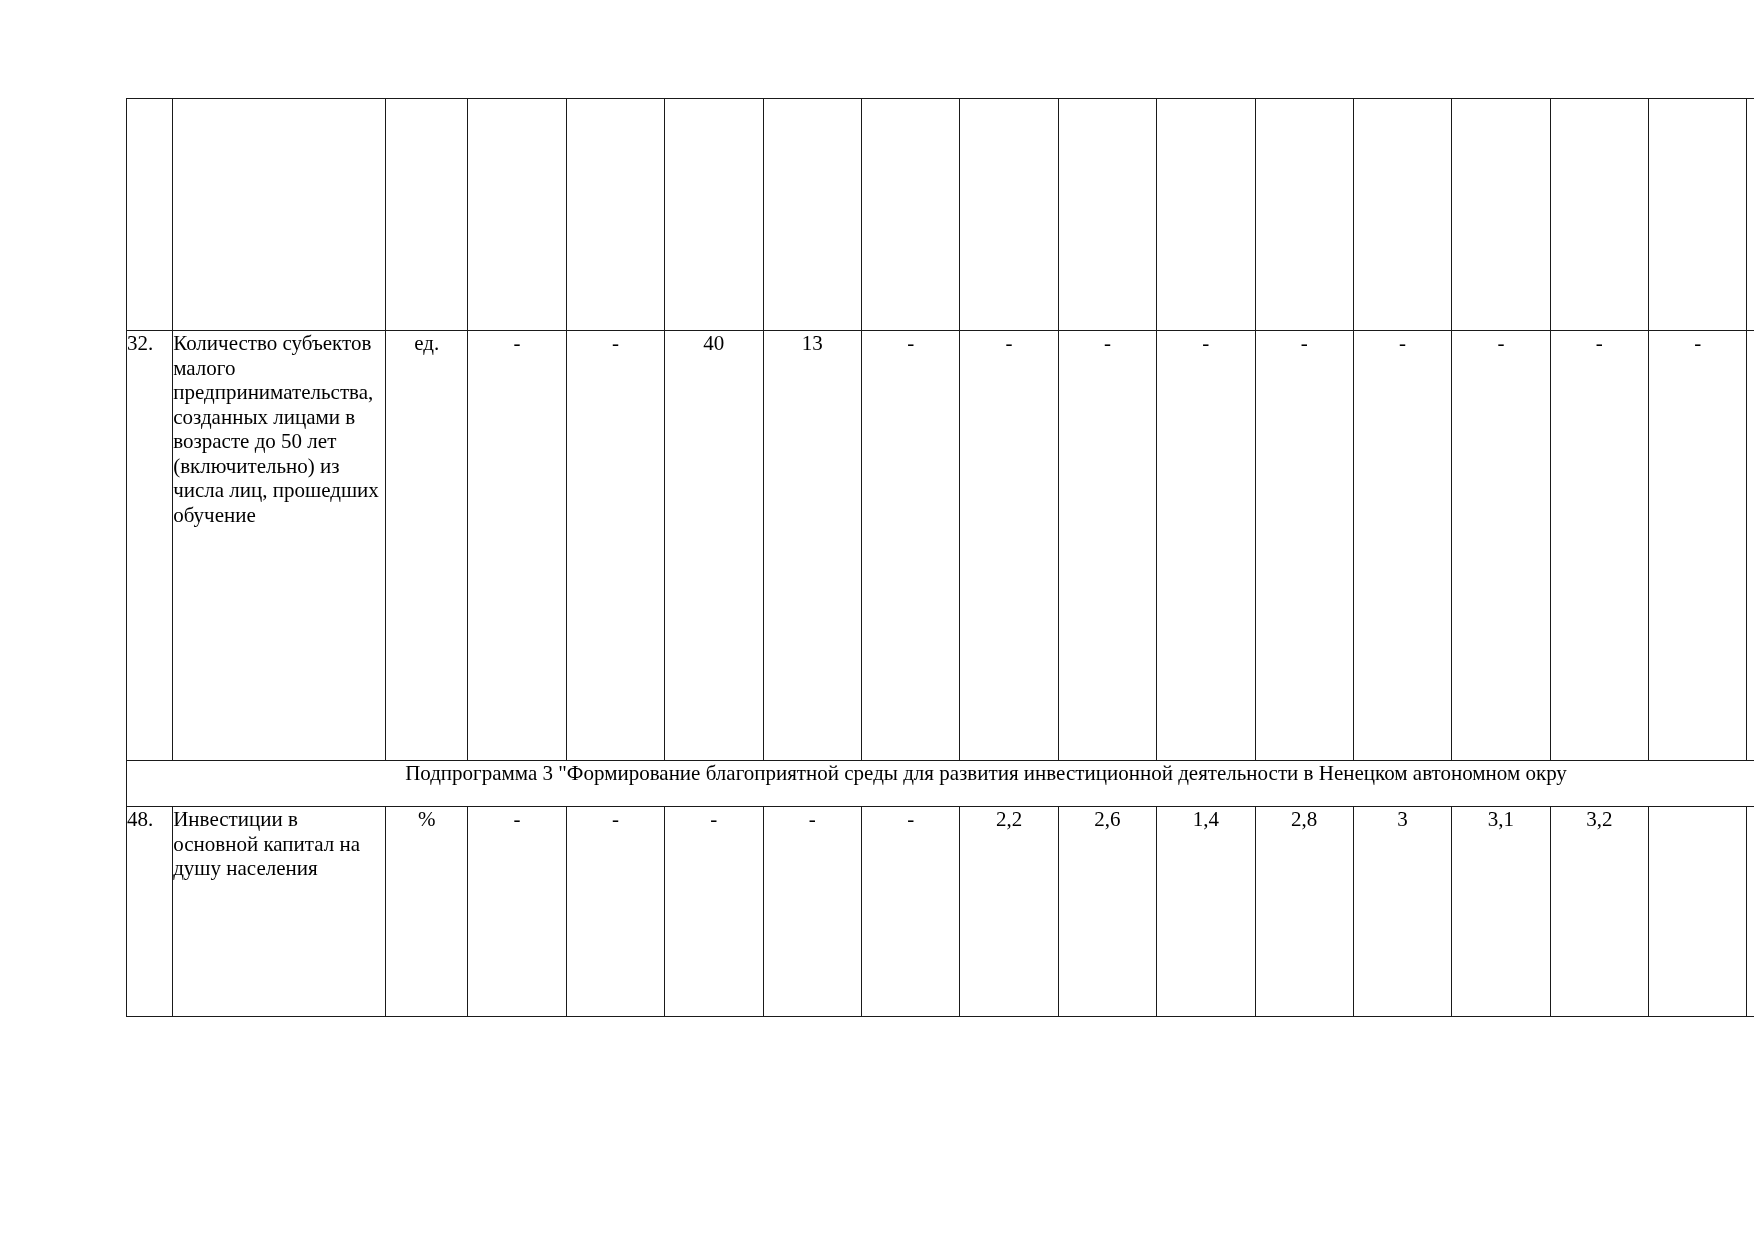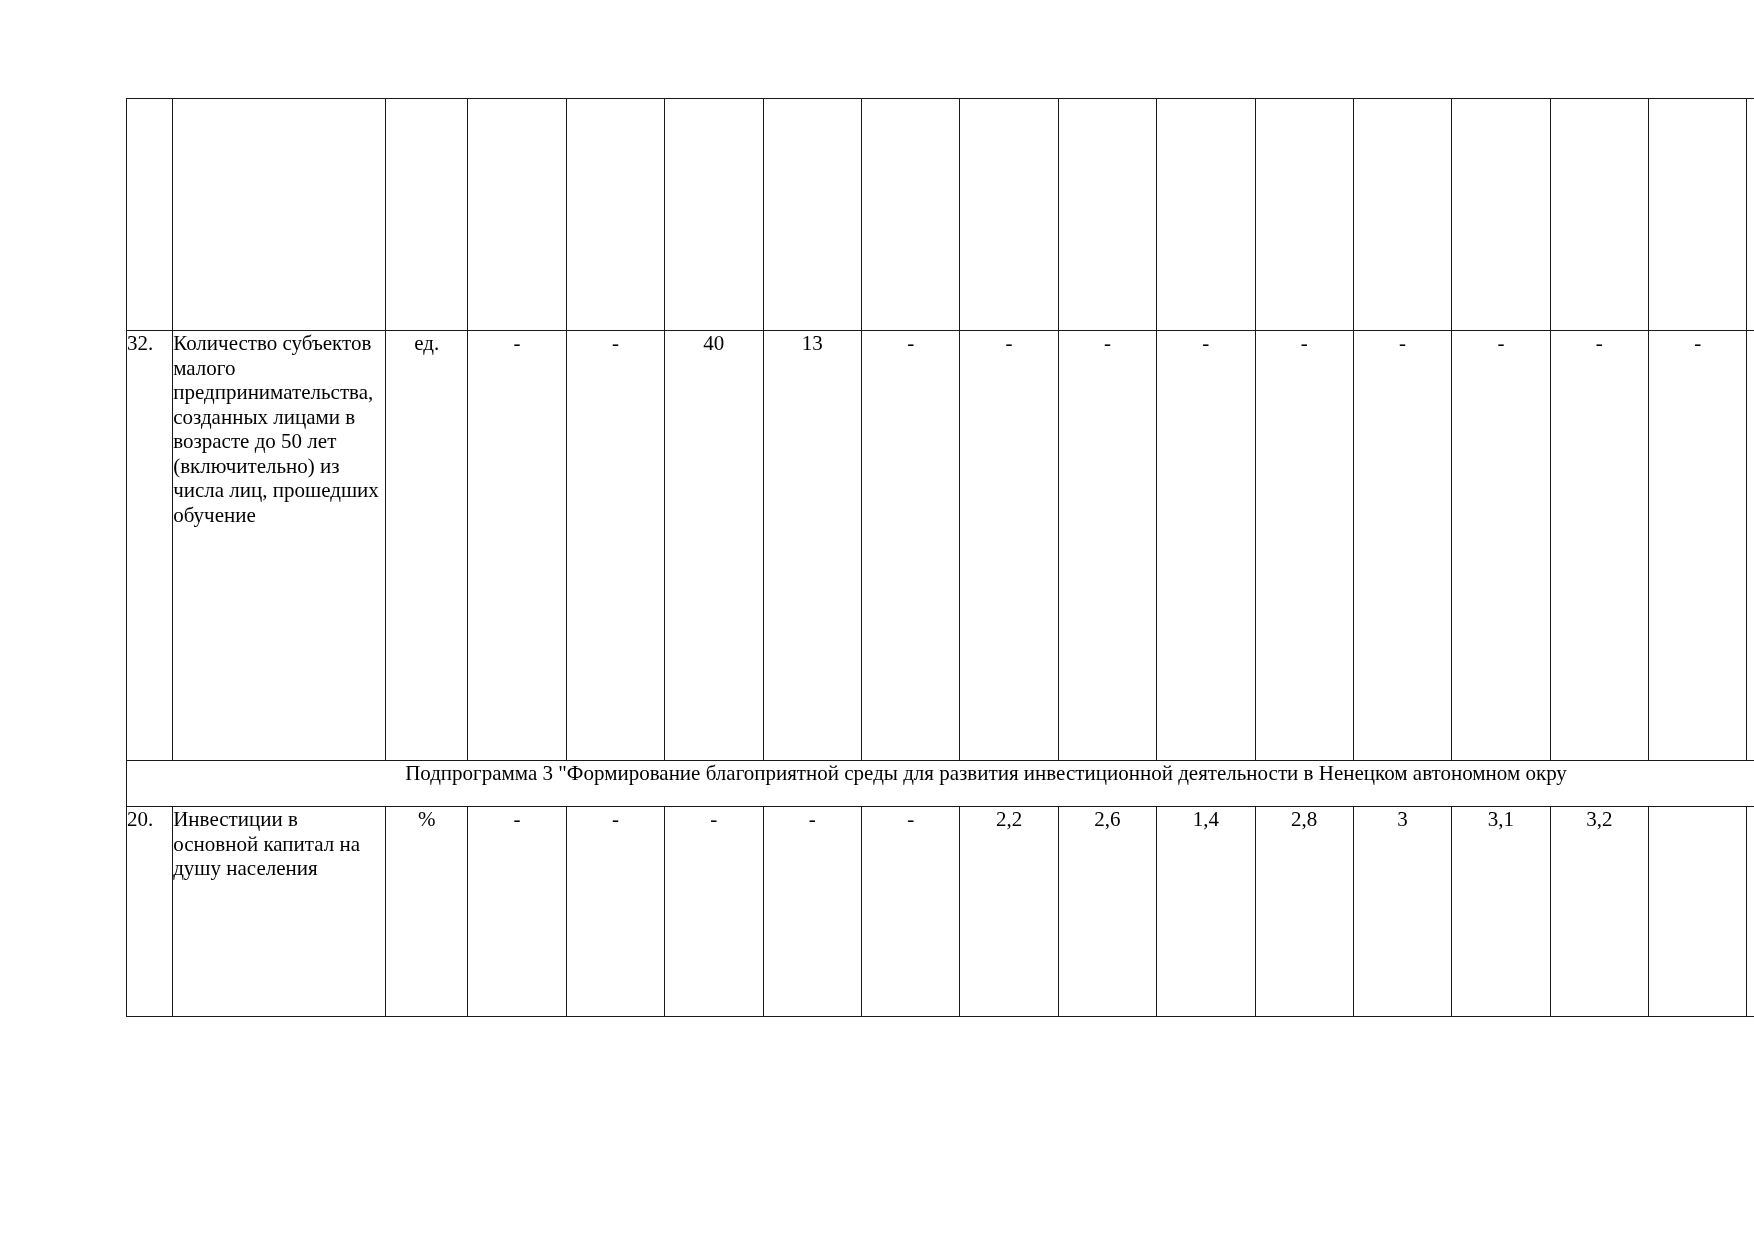--- a/index.html
+++ b/index.html
@@ -154,21 +154,21 @@
           <td class="val-cell">-</td>
           <td class="val-cell">-</td>
           <td class="val-cell"></td>
         </tr>
 
         <tr class="row-banner">
           <td class="banner-cell" colspan="17">Подпрограмма 3 "Формирование благоприятной среды для развития инвестиционной деятельности в Ненецком автономном окру</td>
         </tr>
 
         <tr class="row-33">
-          <td class="num-cell">20.</td>
+          <td class="num-cell">48.</td>
           <td class="label-cell">Инвестиции в основной капитал на душу населения</td>
           <td class="unit-cell">%</td>
           <td class="val-cell">-</td>
           <td class="val-cell">-</td>
           <td class="val-cell">-</td>
           <td class="val-cell">-</td>
           <td class="val-cell">-</td>
           <td class="val-cell">2,2</td>
           <td class="val-cell">2,6</td>
           <td class="val-cell">1,4</td>

